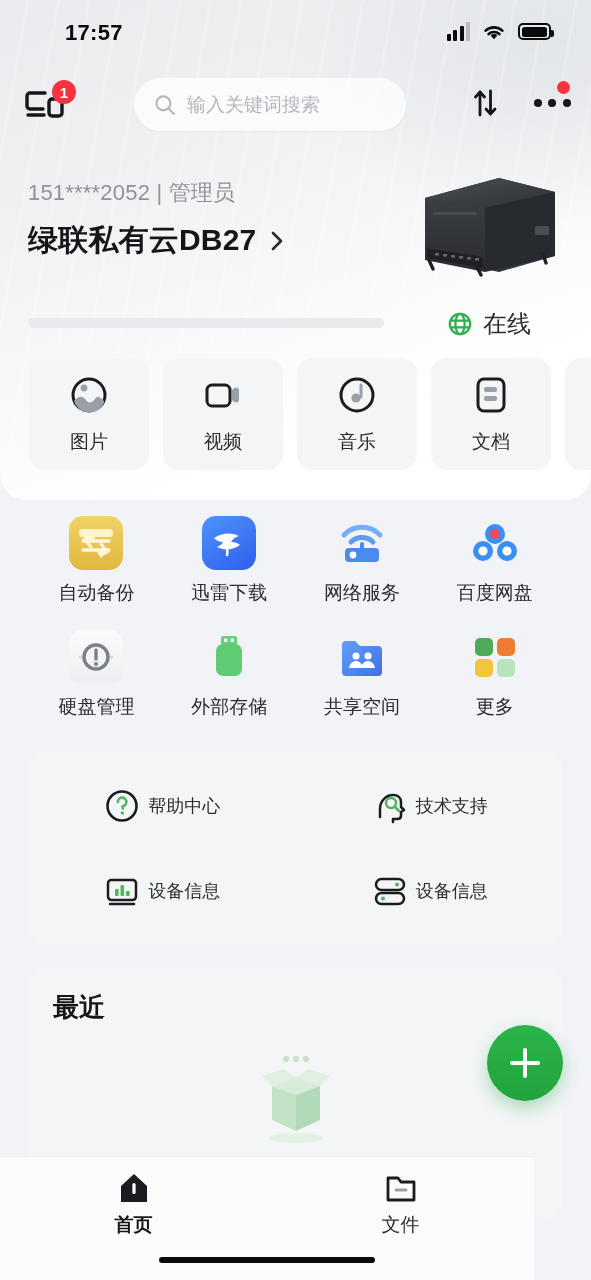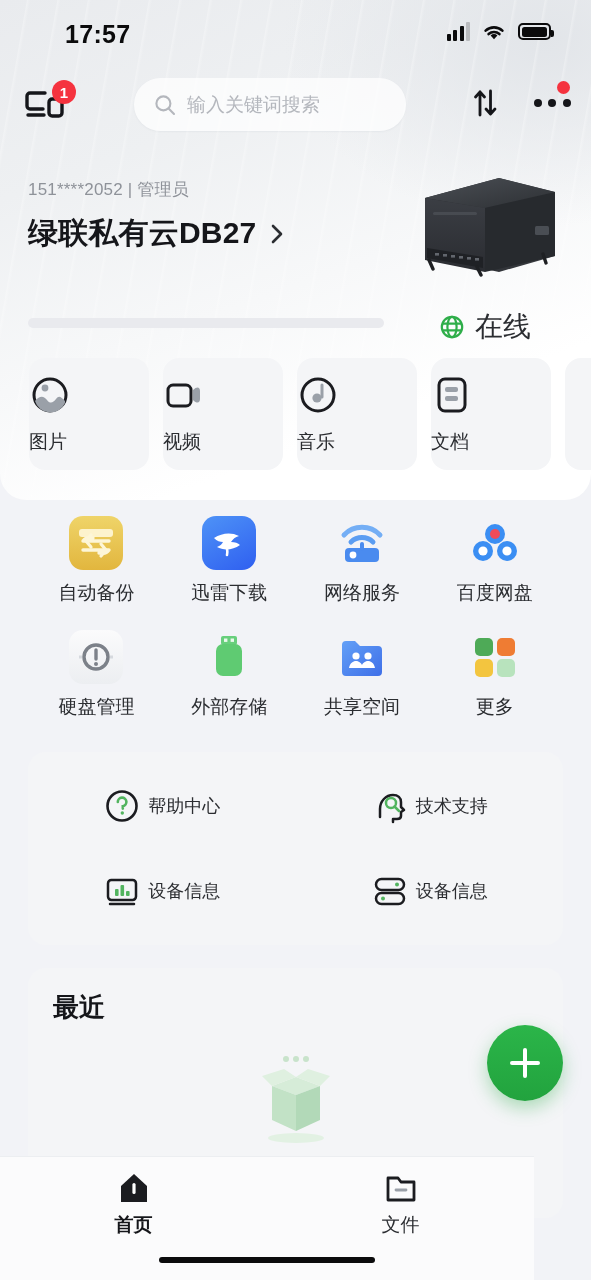--- a/index.html
+++ b/index.html
@@ -23,21 +23,21 @@
     content:""; position:absolute; inset:0; border-bottom-left-radius:26px;border-bottom-right-radius:26px;
     background:
       repeating-linear-gradient(100deg, rgba(255,255,255,0) 0px, rgba(255,255,255,0) 26px, rgba(255,255,255,.55) 27px, rgba(255,255,255,0) 30px);
     opacity:.5; pointer-events:none;
   }
 
   
   .statusbar { position:absolute; top:0; left:0; width:591px; height:64px; z-index:9; }
   .status-time {
     position:absolute; left:65px; top:20px;
-    font-size:25px; font-weight:700; color:#0b0b0c; letter-spacing:.3px;
+    font-size:22px; font-weight:700; color:#0b0b0c; letter-spacing:.3px;
   }
   .status-right { position:absolute; right:40px; top:22px; display:flex; align-items:center; gap:11px; }
   .sig { display:flex; align-items:flex-end; gap:2.5px; height:19px; }
   .sig i { display:block; width:4px; background:#0b0b0c; border-radius:1px; }
   .sig i:nth-child(1){height:7px;} .sig i:nth-child(2){height:11px;}
   .sig i:nth-child(3){height:15px;} .sig i:nth-child(4){height:19px;background:#b9bbbe;}
   .batt { position:relative; width:33px; height:17px; border:2px solid #0b0b0c; border-radius:5px; }
   .batt::before{content:"";position:absolute;left:1.5px;top:1.5px;bottom:1.5px;width:25px;background:#0b0b0c;border-radius:2.5px;}
   .batt::after{content:"";position:absolute;right:-5px;top:5px;width:2.6px;height:7px;background:#0b0b0c;border-radius:0 2px 2px 0;}
 
@@ -56,38 +56,38 @@
   }
   .search-ph { font-size:19px; color:#b4b7bd; }
   .topbar-right { position:absolute; right:22px; top:6px; display:flex; align-items:center; gap:33px; }
   .ic-btn { position:relative; width:34px; height:38px; display:flex; align-items:center; justify-content:center; }
   .reddot { position:absolute; right:-1px; top:-3px; width:13px; height:13px; background:#f5333f; border-radius:50%; }
   .dots3 { display:flex; gap:6.5px; }
   .dots3 i { width:8px; height:8px; background:#15161a; border-radius:50%; display:block; }
 
   
   .devinfo { position:absolute; left:28px; top:178px; z-index:7; }
-  .dev-sub { font-size:17px; color:#8e9299; letter-spacing:.2px; margin-bottom:12px; }
+  .dev-sub { font-size:22px; color:#8e9299; letter-spacing:.2px; margin-bottom:12px; }
   .dev-name-row { display:flex; align-items:center; gap:12px; }
   .dev-name { font-size:30px; font-weight:700; color:#15161a; letter-spacing:.2px; }
   .nas-img { position:absolute; right:26px; top:168px; width:162px; height:120px; z-index:7; }
   .online-row { position:absolute; right:60px; top:308px; display:flex; align-items:center; gap:10px; z-index:7; }
-  .online-txt { font-size:28px; color:#2b2d31; }
+  .online-txt { font-size:24px; color:#2b2d31; }
   .capbar {
     position:absolute; left:28px; top:318px; width:356px; height:10px;
     background:#e9eaee; border-radius:5px; z-index:7;
   }
   .capbar i { display:block; height:100%; background:#6fcf6f; border-radius:5px; }
 
   
   .media-scroll { position:absolute; left:0; top:358px; width:591px; height:112px; z-index:7; }
   .media-track { display:flex; gap:14px; padding-left:29px; }
   .media-card {
     flex:0 0 auto; width:120px; height:112px; background:#f4f5f7; border-radius:16px;
-    display:flex; flex-direction:column; justify-content:center; gap:13px;
+    display:flex; flex-direction:column; align-items:center; justify-content:center; gap:13px;
   }
   .media-label { font-size:19px; color:#2b2d31; }
 
   
   .appgrid {
     position:absolute; left:0; top:516px; width:591px;
     display:grid; grid-template-columns:repeat(4,1fr); row-gap:24px; padding:0 30px;
   }
   .app-item { display:flex; flex-direction:column; align-items:center; gap:10px; }
   .app-icon { width:54px; height:54px; border-radius:14px; position:relative; overflow:hidden; }

